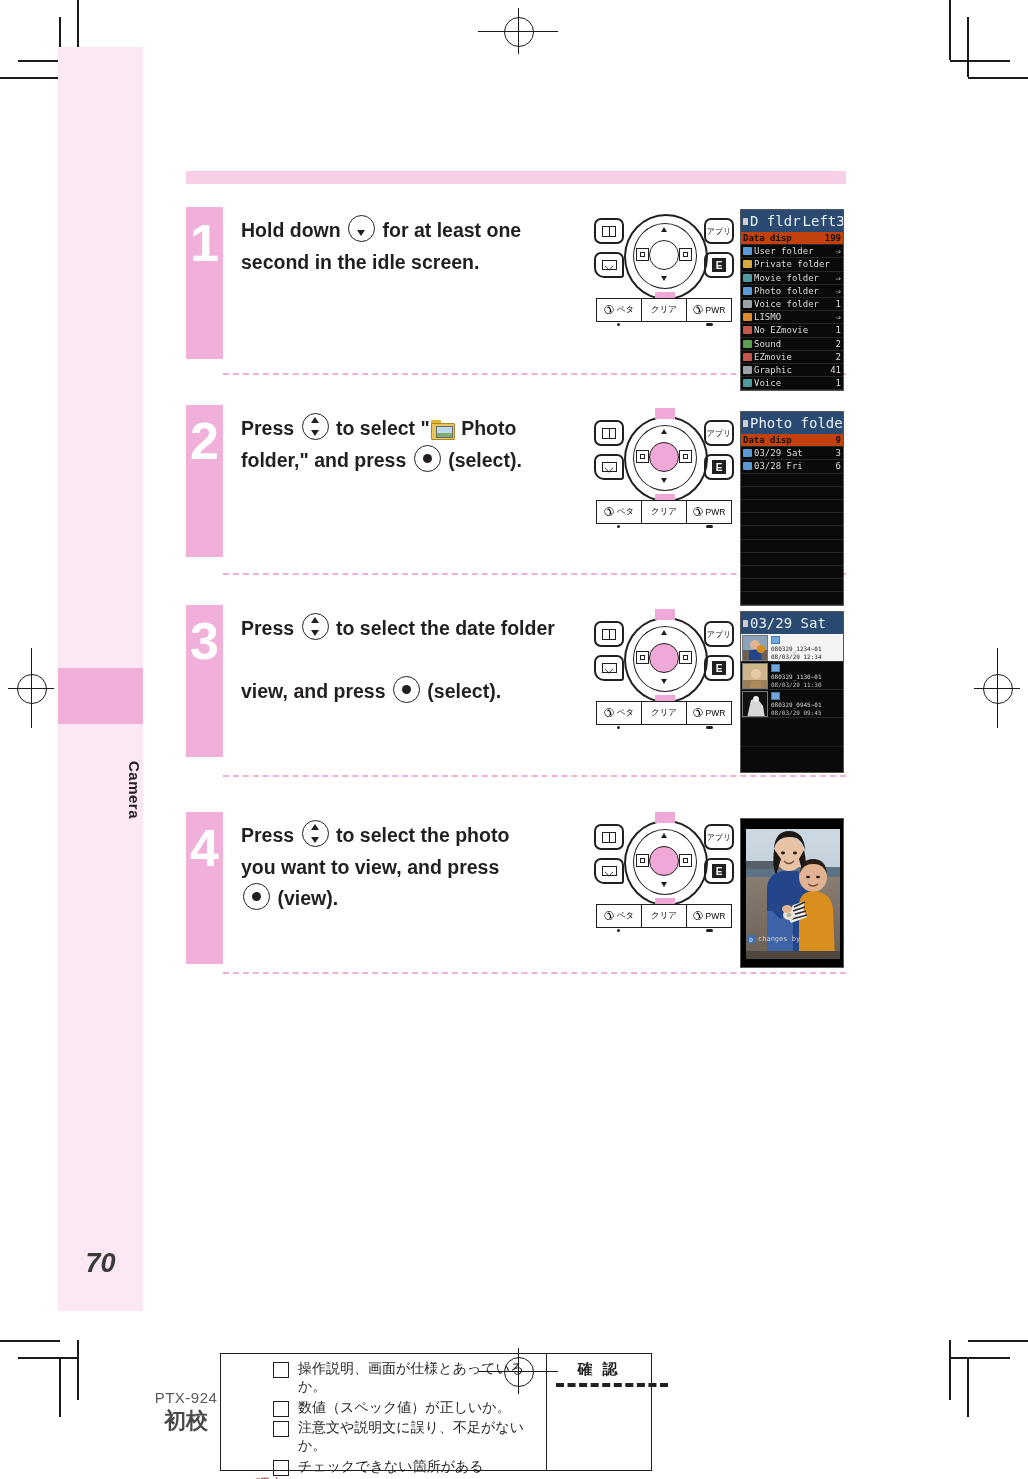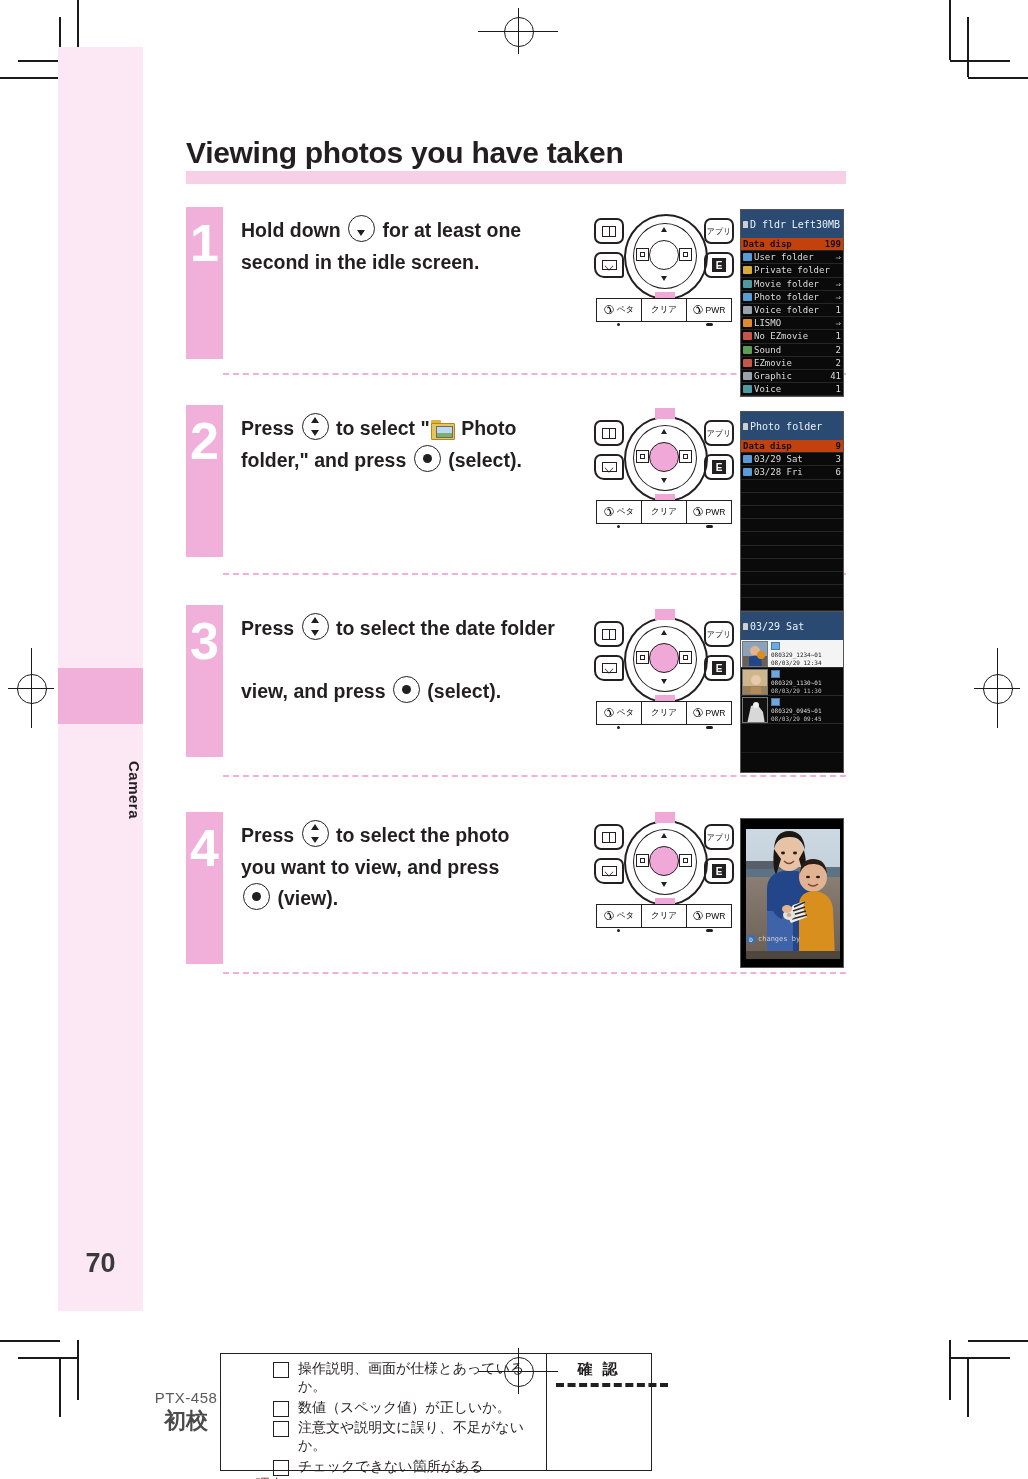--- a/index.html
+++ b/index.html
@@ -20,21 +20,21 @@
   .sidebar-bg{position:absolute;left:58px;top:47px;width:85px;height:1264px;background:#fce7f4;}
   .sidebar-band{position:absolute;left:58px;top:668px;width:85px;height:56px;background:#f0b0da;}
   .sidebar-tab-label{
     position:absolute;left:58px;top:730px;width:85px;height:120px;
     display:flex;align-items:flex-start;justify-content:center;
     font-size:15px;font-weight:bold;color:#231f20;letter-spacing:.5px;
     writing-mode:vertical-rl;
   }
   .page-number{
     position:absolute;left:58px;top:1248px;width:85px;
-    text-align:center;font-size:27px;font-weight:bold;color:#3a3a3a;
+    text-align:center;font-size:27px;font-weight:bold;color:#3a3a3a;font-style:italic;
   }
 
   
   .heading-wrap{position:absolute;left:186px;top:138px;width:660px;height:46px;}
   .heading-rule{position:absolute;left:0;bottom:0;width:660px;height:13px;background:#f7cfe7;}
   .heading-text{position:absolute;left:0;top:-2px;font-size:30px;font-weight:bold;color:#231f20;
                 letter-spacing:-.3px;white-space:nowrap;}
 
   
   .step{position:absolute;left:186px;width:660px;}
@@ -101,21 +101,21 @@
   .kp-row > div:last-child{border-right-width:1.8px;}
   .kp-under{position:absolute;left:2px;top:110px;width:136px;height:5px;display:flex;}
   .kp-under > div{flex:1;display:flex;align-items:center;justify-content:center;}
   .kp-under i{display:block;width:7px;height:3px;background:#231f20;border-radius:2px;}
   .kp-under i.dot{width:3px;height:3px;border-radius:50%;}
   .ico-phone{font-size:12px;transform:scaleX(-1);display:inline-block;}
 
   
   .lcd{position:absolute;width:104px;background:#0a0a0a;border:1px solid #555;box-sizing:border-box;
        font-family:"DejaVu Sans Mono","Liberation Mono",monospace;overflow:hidden;}
-  .lcd-title{height:28px;background:#2a4a72;color:#e8f0f8;font-size:10px;line-height:13px;
+  .lcd-title{height:22px;background:#2a4a72;color:#e8f0f8;font-size:14px;line-height:13px;
              padding-left:2px;white-space:nowrap;display:flex;align-items:center;gap:2px;}
   .lock{display:inline-block;width:5px;height:7px;background:#cfcfcf;border-radius:1px 1px 0 0;flex:none;}
   .lcd-row{height:13.2px;display:flex;align-items:center;font-size:9px;color:#dcdcdc;
            padding:0 2px;box-sizing:border-box;border-bottom:1px solid #262626;white-space:nowrap;}
   .lcd-row.sel{background:#c2410c;color:#111;font-weight:bold;}
   .lcd-row .nm{flex:1;overflow:hidden;text-overflow:clip;}
   .lcd-row .ct{padding-left:3px;}
   .fi{display:inline-block;width:9px;height:8px;margin-right:2px;flex:none;border-radius:1px;}
   .fi.blue{background:#5b9bd5;}
   .fi.gold{background:#d8a93c;}
@@ -208,21 +208,20 @@
       <div class="c"></div>
   </div>
 
   <div class="sidebar-bg"></div>
   <div class="sidebar-band"></div>
   <div class="sidebar-tab-label">Camera</div>
   <div class="page-number">70</div>
 
   <div class="heading-wrap">
     <div class="heading-rule"></div>
-    <div class="heading-text">Viewing photos you have taken</div>
   </div>
 
   <div class="step" style="top:207px;height:168px;">
     <div class="step-num">1</div>
     <div class="step-body">
       <span>Hold down</span>
       <span class="keyg down-only"><span class="dn"></span></span>
       <span>for at least one</span><br>
       <span>second in the idle screen.</span>
     </div>
@@ -634,21 +633,21 @@
       <path d="M5 132 L99 132 L99 140 L5 140Z" fill="#4f463e"></path>
     </svg>
     <div class="photo-tag">
       <span class="b">D</span>
       <span>changes by</span>
     </div>
   </div>
 
   <div class="proof">
     <div class="proof-left">
-      <div class="code">PTX-458</div>
+      <div class="code">PTX-924</div>
       <div class="ban">初校</div>
     </div>
     <div class="proof-box">
       <div class="proof-items" id="proof-items">
           <div class="proof-item">
             <span class="chk"></span>
             <span>操作説明、画面が仕様とあっているか。</span>
           </div>
           <div class="proof-item">
             <span class="chk"></span>

